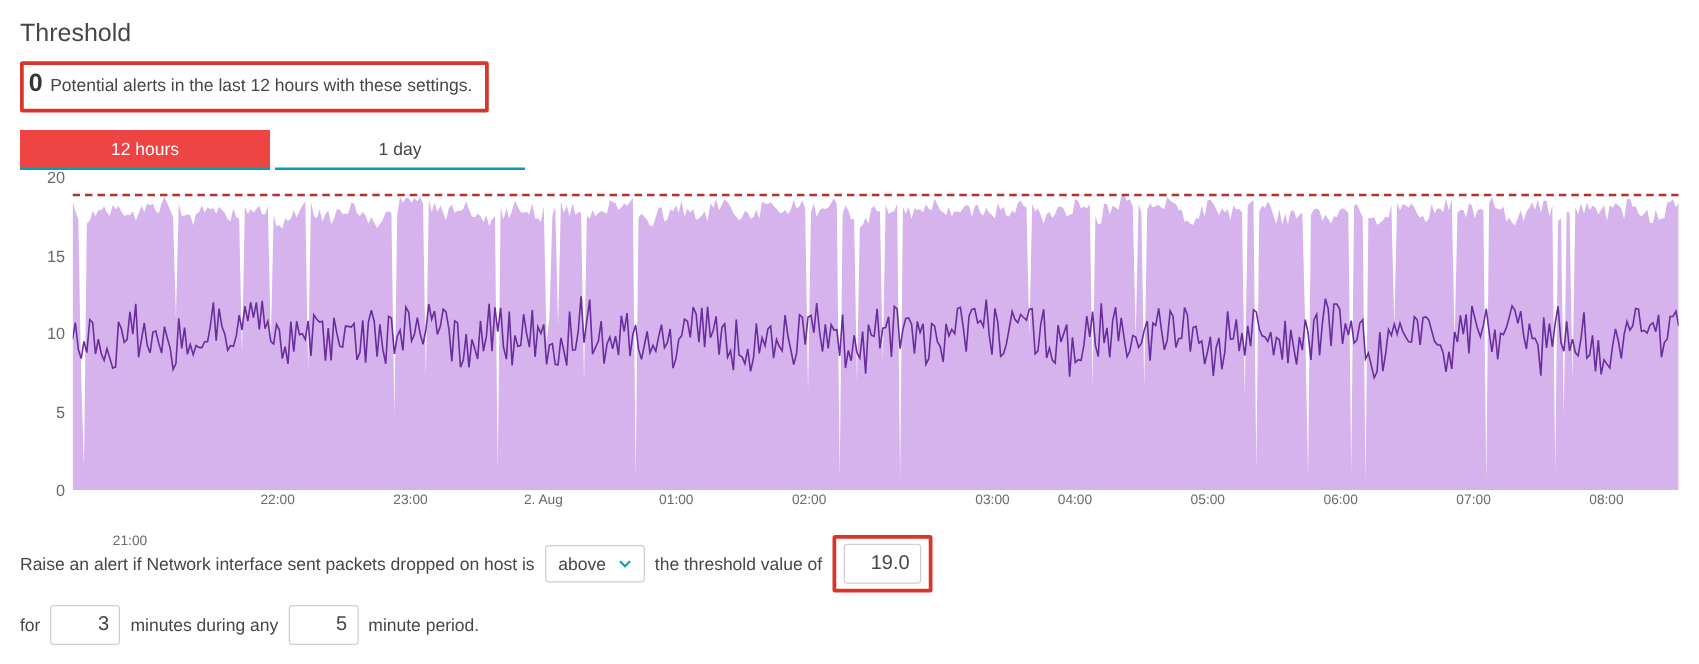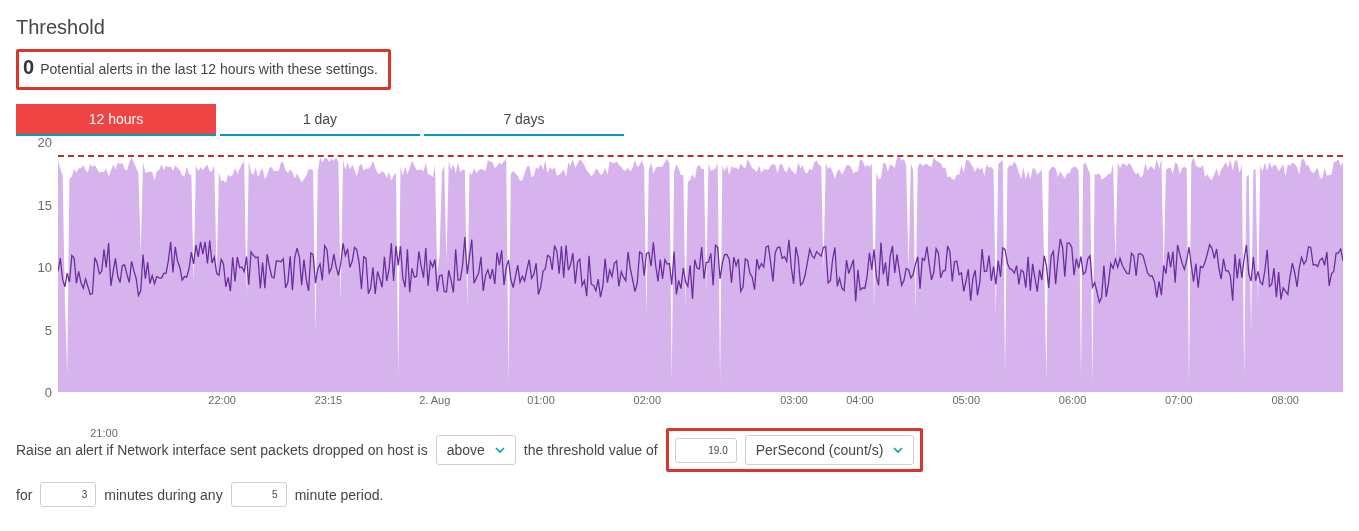--- a/index.html
+++ b/index.html
@@ -125,21 +125,21 @@
   }
   .select .chev {
     width: 10px; height: 10px;
   }
   .num-input {
     border: 1px solid #cfcfcf;
     border-radius: 3px;
     padding: 6px 8px;
     width: 62px;
     text-align: right;
-    font-size: 10px;
+    font-size: 16px;
     color: #454646;
     background: #fff;
   }
   .num-input.sm { width: 56px; }
   .hl-group {
     display: inline-flex;
     align-items: center;
     gap: 8px;
     border: 3px solid #d9352a;
     border-radius: 2px;
@@ -155,21 +155,20 @@
 <h2 class="title">Threshold</h2>
 
 <div class="alert-row">
   <span class="alert-count">0</span>
   <span class="alert-text">Potential alerts in the last 12 hours with these settings.</span>
 </div>
 
 <div class="tabs">
   <div class="tab active">12 hours</div>
   <div class="tab">1 day</div>
-  <div class="tab">7 days</div>
 </div>
 
 <div class="chart-wrap">
   <div class="y-axis" id="y-axis">
       <div class="y-tick" style="bottom: 0px;">0</div>
       <div class="y-tick" style="bottom: 62.5px;">5</div>
       <div class="y-tick" style="bottom: 125px;">10</div>
       <div class="y-tick" style="bottom: 187.5px;">15</div>
       <div class="y-tick" style="bottom: 250px;">20</div>
     </div>
@@ -177,21 +176,21 @@
     <div class="threshold-line" id="thresh" style="top: 12.5px;"></div>
     <svg id="chart-svg" viewBox="0 0 1300 250" preserveAspectRatio="none">
         <path d="M0,250 L0.0,18.4 L2.3,26.7 L4.7,33.6 L7.0,159.0 L9.3,232.7 L11.6,36.7 L14.0,34.4 L16.3,26.8 L18.6,30.8 L20.9,26.2 L23.3,26.2 L25.6,22.9 L27.9,28.1 L30.2,30.5 L32.6,22.0 L34.9,25.3 L37.2,22.8 L39.5,27.2 L41.9,30.7 L44.2,29.8 L46.5,30.1 L48.8,26.7 L51.2,34.6 L53.5,29.0 L55.8,22.5 L58.1,27.6 L60.5,20.7 L62.8,22.3 L65.1,20.9 L67.4,27.0 L69.8,28.6 L72.1,20.7 L74.4,15.3 L76.7,20.5 L79.1,26.0 L81.4,31.5 L83.7,112.3 L86.0,20.6 L88.4,30.8 L90.7,30.3 L93.0,29.5 L95.3,30.0 L97.7,38.2 L100.0,29.2 L102.3,27.9 L104.7,22.2 L107.0,28.0 L109.3,23.8 L111.6,25.3 L114.0,24.4 L116.3,28.9 L118.6,23.4 L120.9,25.9 L123.3,28.2 L125.6,33.6 L127.9,34.8 L130.2,24.5 L132.6,31.9 L134.9,33.0 L137.2,141.0 L139.5,23.3 L141.9,29.2 L144.2,25.1 L146.5,28.2 L148.8,25.1 L151.2,22.7 L153.5,29.6 L155.8,29.3 L158.1,23.0 L160.5,132.0 L162.8,30.0 L165.1,39.0 L167.4,38.2 L169.8,40.9 L172.1,32.6 L174.4,34.7 L176.7,32.9 L179.1,26.0 L181.4,31.9 L183.7,27.0 L186.0,22.6 L188.4,19.1 L190.7,154.8 L193.0,19.1 L195.3,30.5 L197.7,32.8 L200.0,25.3 L202.3,35.2 L204.7,29.3 L207.0,26.2 L209.3,37.6 L211.6,33.2 L214.0,25.3 L216.3,25.5 L218.6,29.3 L220.9,29.0 L223.3,28.7 L225.6,20.3 L227.9,20.5 L230.2,28.5 L232.6,30.7 L234.9,27.4 L237.2,30.5 L239.5,36.5 L241.9,31.6 L244.2,35.9 L246.5,40.3 L248.8,37.2 L251.2,33.7 L253.5,27.5 L255.8,27.2 L258.1,28.2 L260.5,190.8 L262.8,29.7 L265.1,15.3 L267.4,20.2 L269.8,16.2 L272.1,16.3 L274.4,20.1 L276.7,16.3 L279.1,18.9 L281.4,15.3 L283.7,21.1 L286.0,159.1 L288.4,17.7 L290.7,28.0 L293.0,20.0 L295.3,27.7 L297.7,22.3 L300.0,28.2 L302.3,34.2 L304.7,24.3 L307.0,21.8 L309.3,28.4 L311.6,26.5 L314.0,26.7 L316.3,25.0 L318.6,18.8 L320.9,25.5 L323.3,31.2 L325.6,31.7 L327.9,29.0 L330.2,30.9 L332.6,35.7 L334.9,30.1 L337.2,38.8 L339.5,33.5 L341.9,30.9 L344.2,234.1 L346.5,24.2 L348.8,33.5 L351.2,24.8 L353.5,32.6 L355.8,26.1 L358.1,18.5 L360.5,23.3 L362.8,27.9 L365.1,28.1 L367.4,27.3 L369.8,29.5 L372.1,20.7 L374.4,32.7 L376.7,32.5 L379.1,35.3 L381.4,23.1 L383.7,132.3 L386.0,112.4 L388.4,30.3 L390.7,22.9 L393.0,119.2 L395.3,19.1 L397.7,28.1 L400.0,22.3 L402.3,30.9 L404.7,20.5 L407.0,29.9 L409.3,27.8 L411.6,28.0 L414.0,163.1 L416.3,30.3 L418.6,32.9 L420.9,26.0 L423.3,30.9 L425.6,28.3 L427.9,26.8 L430.2,27.8 L432.6,28.8 L434.9,18.2 L437.2,19.5 L439.5,20.3 L441.9,26.4 L444.2,23.8 L446.5,20.7 L448.8,22.5 L451.2,19.5 L453.5,16.4 L455.8,240.0 L458.1,31.7 L460.5,29.0 L462.8,31.4 L465.1,33.7 L467.4,38.8 L469.8,38.5 L472.1,31.4 L474.4,24.6 L476.7,23.8 L479.1,35.6 L481.4,33.6 L483.7,25.5 L486.0,26.9 L488.4,22.3 L490.7,28.1 L493.0,18.2 L495.3,31.5 L497.7,24.8 L500.0,28.0 L502.3,25.2 L504.7,33.7 L507.0,32.7 L509.3,30.6 L511.6,26.9 L514.0,35.0 L516.3,20.6 L518.6,24.1 L520.9,17.1 L523.3,26.3 L525.6,21.5 L527.9,17.2 L530.2,19.7 L532.6,23.3 L534.9,28.5 L537.2,31.1 L539.5,34.2 L541.9,32.0 L544.2,26.5 L546.5,28.4 L548.8,33.0 L551.2,31.8 L553.5,25.5 L555.8,33.0 L558.1,19.2 L560.5,20.8 L562.8,21.1 L565.1,19.5 L567.4,22.8 L569.8,24.9 L572.1,28.2 L574.4,28.4 L576.7,26.0 L579.1,29.4 L581.4,25.5 L583.7,18.1 L586.0,24.9 L588.4,23.0 L590.7,18.0 L593.0,25.2 L595.3,172.0 L597.7,27.3 L600.0,20.7 L602.3,31.4 L604.7,25.9 L607.0,24.5 L609.3,25.2 L611.6,24.2 L614.0,20.3 L616.3,16.5 L618.6,21.7 L620.9,239.3 L623.3,29.0 L625.6,22.4 L627.9,26.3 L630.2,33.3 L632.6,33.1 L634.9,164.2 L637.2,39.8 L639.5,37.9 L641.9,32.1 L644.2,37.0 L646.5,24.7 L648.8,22.8 L651.2,27.2 L653.5,26.7 L655.8,147.9 L658.1,21.5 L660.5,29.0 L662.8,27.7 L665.1,26.7 L667.4,20.9 L669.8,241.5 L672.1,23.8 L674.4,28.9 L676.7,23.5 L679.1,33.2 L681.4,24.5 L683.7,25.8 L686.0,25.6 L688.4,27.7 L690.7,21.4 L693.0,25.0 L695.3,26.2 L697.7,16.9 L700.0,21.6 L702.3,26.1 L704.7,27.8 L707.0,30.1 L709.3,23.4 L711.6,31.1 L714.0,26.9 L716.3,27.4 L718.6,27.7 L720.9,24.1 L723.3,22.0 L725.6,22.7 L727.9,31.5 L730.2,23.0 L732.6,21.7 L734.9,28.6 L737.2,30.3 L739.5,24.2 L741.9,28.2 L744.2,30.2 L746.5,32.6 L748.8,20.5 L751.2,26.2 L753.5,23.3 L755.8,30.5 L758.1,31.2 L760.5,26.3 L762.8,28.6 L765.1,20.4 L767.4,18.3 L769.8,22.8 L772.1,24.0 L774.4,127.8 L776.7,21.2 L779.1,26.9 L781.4,24.7 L783.7,30.1 L786.0,36.9 L788.4,29.1 L790.7,27.6 L793.0,32.4 L795.3,29.1 L797.7,23.3 L800.0,23.1 L802.3,25.2 L804.7,31.2 L807.0,29.8 L809.3,29.2 L811.6,16.9 L814.0,19.0 L816.3,24.7 L818.6,22.9 L820.9,24.7 L823.3,21.4 L825.6,166.9 L827.9,30.7 L830.2,37.5 L832.6,36.6 L834.9,20.9 L837.2,21.2 L839.5,29.6 L841.9,22.3 L844.2,23.9 L846.5,25.8 L848.8,15.4 L851.2,14.6 L853.5,18.5 L855.8,17.1 L858.1,23.2 L860.5,127.4 L862.8,21.2 L865.1,28.0 L867.4,168.3 L869.8,25.5 L872.1,20.7 L874.4,24.0 L876.7,22.6 L879.1,21.9 L881.4,24.1 L883.7,25.1 L886.0,15.5 L888.4,18.5 L890.7,20.1 L893.0,21.2 L895.3,26.2 L897.7,25.7 L900.0,35.2 L902.3,34.5 L904.7,37.0 L907.0,37.7 L909.3,32.5 L911.6,32.7 L914.0,22.9 L916.3,31.1 L918.6,18.1 L920.9,17.7 L923.3,21.0 L925.6,24.9 L927.9,30.0 L930.2,24.7 L932.6,27.8 L934.9,25.4 L937.2,34.0 L939.5,22.3 L941.9,25.6 L944.2,25.1 L946.5,27.8 L948.8,175.3 L951.2,21.9 L953.5,20.0 L955.8,18.0 L958.1,233.3 L960.5,26.9 L962.8,22.4 L965.1,24.3 L967.4,19.2 L969.8,23.4 L972.1,30.9 L974.4,37.1 L976.7,25.3 L979.1,37.5 L981.4,28.8 L983.7,37.4 L986.0,26.6 L988.4,26.5 L990.7,33.0 L993.0,29.9 L995.3,27.6 L997.7,119.3 L1000.0,238.2 L1002.3,29.7 L1004.7,25.5 L1007.0,24.7 L1009.3,26.5 L1011.6,34.7 L1014.0,29.7 L1016.3,33.1 L1018.6,36.8 L1020.9,30.9 L1023.3,31.5 L1025.6,25.9 L1027.9,24.6 L1030.2,25.5 L1032.6,28.4 L1034.9,236.4 L1037.2,22.6 L1039.5,21.1 L1041.9,26.7 L1044.2,31.7 L1046.5,242.3 L1048.8,32.1 L1051.2,32.7 L1053.5,31.3 L1055.8,37.7 L1058.1,36.3 L1060.5,34.4 L1062.8,31.4 L1065.1,32.0 L1067.4,21.4 L1069.8,118.9 L1072.1,19.9 L1074.4,26.2 L1076.7,21.3 L1079.1,22.3 L1081.4,23.9 L1083.7,20.7 L1086.0,23.9 L1088.4,29.2 L1090.7,32.2 L1093.0,30.5 L1095.3,35.8 L1097.7,33.0 L1100.0,20.9 L1102.3,28.7 L1104.7,24.5 L1107.0,24.9 L1109.3,27.8 L1111.6,17.1 L1114.0,26.5 L1116.3,17.0 L1118.6,131.3 L1120.9,28.1 L1123.3,26.0 L1125.6,25.9 L1127.9,31.9 L1130.2,20.5 L1132.6,22.3 L1134.9,32.6 L1137.2,26.1 L1139.5,25.0 L1141.9,26.2 L1144.2,243.1 L1146.5,21.0 L1148.8,15.3 L1151.2,23.8 L1153.5,25.0 L1155.8,25.8 L1158.1,23.1 L1160.5,35.3 L1162.8,32.0 L1165.1,36.2 L1167.4,38.2 L1169.8,32.6 L1172.1,26.2 L1174.4,34.7 L1176.7,27.4 L1179.1,24.2 L1181.4,20.0 L1183.7,25.6 L1186.0,17.3 L1188.4,28.2 L1190.7,18.6 L1193.0,18.5 L1195.3,30.9 L1197.7,22.5 L1200.0,235.6 L1202.3,35.0 L1204.7,32.5 L1207.0,190.8 L1209.3,27.3 L1211.6,27.9 L1214.0,161.4 L1216.3,23.6 L1218.6,29.3 L1220.9,20.5 L1223.3,28.9 L1225.6,20.1 L1227.9,25.8 L1230.2,22.5 L1232.6,23.7 L1234.9,29.6 L1237.2,26.0 L1239.5,22.2 L1241.9,34.7 L1244.2,22.0 L1246.5,24.1 L1248.8,20.6 L1251.2,22.1 L1253.5,24.9 L1255.8,32.9 L1258.1,17.5 L1260.5,16.8 L1262.8,23.6 L1265.1,22.9 L1267.4,28.9 L1269.8,31.2 L1272.1,28.8 L1274.4,25.6 L1276.7,36.1 L1279.1,36.6 L1281.4,25.8 L1283.7,33.8 L1286.0,33.0 L1288.4,32.4 L1290.7,19.7 L1293.0,19.8 L1295.3,17.1 L1297.7,23.7 L1300.0,20.3 L1300,250 Z" fill="#d6b3ec" stroke="none"></path>
         <path d="M0.0,129.5 L2.3,116.1 L4.7,137.4 L7.0,144.9 L9.3,131.1 L11.6,140.1 L14.0,113.6 L16.3,116.0 L18.6,141.2 L20.9,129.3 L23.3,141.0 L25.6,146.3 L27.9,136.9 L30.2,144.5 L32.6,152.5 L34.9,151.6 L37.2,115.5 L39.5,120.8 L41.9,131.8 L44.2,129.5 L46.5,107.4 L48.8,125.4 L51.2,101.1 L53.5,143.8 L55.8,129.7 L58.1,116.4 L60.5,134.3 L62.8,140.4 L65.1,123.6 L67.4,122.8 L69.8,132.5 L72.1,140.5 L74.4,119.3 L76.7,128.4 L79.1,136.7 L81.4,153.5 L83.7,148.8 L86.0,112.6 L88.4,136.7 L90.7,120.1 L93.0,141.5 L95.3,133.6 L97.7,141.7 L100.0,134.4 L102.3,135.9 L104.7,136.1 L107.0,131.4 L109.3,131.3 L111.6,118.8 L114.0,99.8 L116.3,130.5 L118.6,104.9 L120.9,119.0 L123.3,125.4 L125.6,138.2 L127.9,134.5 L130.2,135.1 L132.6,126.5 L134.9,110.1 L137.2,122.0 L139.5,103.0 L141.9,114.8 L144.2,99.8 L146.5,112.1 L148.8,99.9 L151.2,121.5 L153.5,98.6 L155.8,121.0 L158.1,115.0 L160.5,131.3 L162.8,133.2 L165.1,117.4 L167.4,121.8 L169.8,144.9 L172.1,135.3 L174.4,149.1 L176.7,115.3 L179.1,139.4 L181.4,115.0 L183.7,125.7 L186.0,125.0 L188.4,129.5 L190.7,114.6 L193.0,142.8 L195.3,109.9 L197.7,113.4 L200.0,115.7 L202.3,115.1 L204.7,146.5 L207.0,120.5 L209.3,146.3 L211.6,112.2 L214.0,124.9 L216.3,135.0 L218.6,135.8 L220.9,118.9 L223.3,119.1 L225.6,119.7 L227.9,116.7 L230.2,145.9 L232.6,140.0 L234.9,114.3 L237.2,148.2 L239.5,115.5 L241.9,106.2 L244.2,115.2 L246.5,143.3 L248.8,117.5 L251.2,137.7 L253.5,149.0 L255.8,111.0 L258.1,112.5 L260.5,141.1 L262.8,127.1 L265.1,122.1 L267.4,138.4 L269.8,103.7 L272.1,107.8 L274.4,130.9 L276.7,125.7 L279.1,112.2 L281.4,125.1 L283.7,133.4 L286.0,122.0 L288.4,101.3 L290.7,113.5 L293.0,106.8 L295.3,125.5 L297.7,119.1 L300.0,105.4 L302.3,107.6 L304.7,121.4 L307.0,147.1 L309.3,114.7 L311.6,116.2 L314.0,151.8 L316.3,146.0 L318.6,125.3 L320.9,151.9 L323.3,129.5 L325.6,137.0 L327.9,145.2 L330.2,114.7 L332.6,138.9 L334.9,127.5 L337.2,101.1 L339.5,138.9 L341.9,103.8 L344.2,123.4 L346.5,104.2 L348.8,135.6 L351.2,145.3 L353.5,107.2 L355.8,150.3 L358.1,126.3 L360.5,135.2 L362.8,134.3 L365.1,109.4 L367.4,124.1 L369.8,135.7 L372.1,106.1 L374.4,143.6 L376.7,119.3 L379.1,124.8 L381.4,117.5 L383.7,149.5 L386.0,134.0 L388.4,132.9 L390.7,149.5 L393.0,149.9 L395.3,128.3 L397.7,138.6 L400.0,150.4 L402.3,107.2 L404.7,138.0 L407.0,137.8 L409.3,123.2 L411.6,95.0 L414.0,132.2 L416.3,114.4 L418.6,97.6 L420.9,141.3 L423.3,135.9 L425.6,130.9 L427.9,114.8 L430.2,148.9 L432.6,133.1 L434.9,127.7 L437.2,137.0 L439.5,127.0 L441.9,142.0 L444.2,110.6 L446.5,123.2 L448.8,108.4 L451.2,142.9 L453.5,125.6 L455.8,118.0 L458.1,137.3 L460.5,145.5 L462.8,134.4 L465.1,123.1 L467.4,140.2 L469.8,134.3 L472.1,139.0 L474.4,127.3 L476.7,117.7 L479.1,136.2 L481.4,132.3 L483.7,121.2 L486.0,152.5 L488.4,144.9 L490.7,129.4 L493.0,126.7 L495.3,113.3 L497.7,115.0 L500.0,128.0 L502.3,103.6 L504.7,109.2 L507.0,131.8 L509.3,104.2 L511.6,135.7 L514.0,103.4 L516.3,128.2 L518.6,122.3 L520.9,111.1 L523.3,141.7 L525.6,119.9 L527.9,117.1 L530.2,143.8 L532.6,138.5 L534.9,154.2 L537.2,113.7 L539.5,142.2 L541.9,143.5 L544.2,148.9 L546.5,137.1 L548.8,155.1 L551.2,144.2 L553.5,116.6 L555.8,140.7 L558.1,128.1 L560.5,134.7 L562.8,121.2 L565.1,118.9 L567.4,144.5 L569.8,129.6 L572.1,135.2 L574.4,138.7 L576.7,110.0 L579.1,127.2 L581.4,138.0 L583.7,149.6 L586.0,141.1 L588.4,109.9 L590.7,111.7 L593.0,133.7 L595.3,111.6 L597.7,110.4 L600.0,124.2 L602.3,100.4 L604.7,123.8 L607.0,139.4 L609.3,117.5 L611.6,136.8 L614.0,117.7 L616.3,122.0 L618.6,121.7 L620.9,142.8 L623.3,109.6 L625.6,152.4 L627.9,138.3 L630.2,146.6 L632.6,126.2 L634.9,140.1 L637.2,144.4 L639.5,123.3 L641.9,157.0 L644.2,117.7 L646.5,126.1 L648.8,127.1 L651.2,105.1 L653.5,136.8 L655.8,120.5 L658.1,120.0 L660.5,111.4 L662.8,143.5 L665.1,103.2 L667.4,105.2 L669.8,136.9 L672.1,121.4 L674.4,112.7 L676.7,112.4 L679.1,117.3 L681.4,140.9 L683.7,115.2 L686.0,123.9 L688.4,117.0 L690.7,149.4 L693.0,145.0 L695.3,116.9 L697.7,118.7 L700.0,131.3 L702.3,135.2 L704.7,147.6 L707.0,117.1 L709.3,126.7 L711.6,121.5 L714.0,125.0 L716.3,104.9 L718.6,103.9 L720.9,119.8 L723.3,139.4 L725.6,110.8 L727.9,105.6 L730.2,105.0 L732.6,116.4 L734.9,114.5 L737.2,119.3 L739.5,97.7 L741.9,125.8 L744.2,141.8 L746.5,104.8 L748.8,115.2 L751.2,143.1 L753.5,141.0 L755.8,133.3 L758.1,120.8 L760.5,107.2 L762.8,113.7 L765.1,116.1 L767.4,109.6 L769.8,112.0 L772.1,114.1 L774.4,105.4 L776.7,104.9 L779.1,141.1 L781.4,138.7 L783.7,117.0 L786.0,105.4 L788.4,144.4 L790.7,136.4 L793.0,146.1 L795.3,148.5 L797.7,118.1 L800.0,131.5 L802.3,124.7 L804.7,117.6 L807.0,159.4 L809.3,127.8 L811.6,148.1 L814.0,145.8 L816.3,146.4 L818.6,133.9 L820.9,110.8 L823.3,127.6 L825.6,107.3 L827.9,134.3 L830.2,143.3 L832.6,100.6 L834.9,132.5 L837.2,120.3 L839.5,143.9 L841.9,114.2 L844.2,103.8 L846.5,130.9 L848.8,112.3 L851.2,129.1 L853.5,143.4 L855.8,138.6 L858.1,126.5 L860.5,127.6 L862.8,135.9 L865.1,132.7 L867.4,122.3 L869.8,114.8 L872.1,146.6 L874.4,116.4 L876.7,118.3 L879.1,104.7 L881.4,122.3 L883.7,137.9 L886.0,130.3 L888.4,106.7 L890.7,111.1 L893.0,135.9 L895.3,129.0 L897.7,128.4 L900.0,104.1 L902.3,109.7 L904.7,139.4 L907.0,119.8 L909.3,119.1 L911.6,132.5 L914.0,130.8 L916.3,149.3 L918.6,139.5 L920.9,127.4 L923.3,158.8 L925.6,136.2 L927.9,128.3 L930.2,153.4 L932.6,139.9 L934.9,107.1 L937.2,129.4 L939.5,129.1 L941.9,113.5 L944.2,138.8 L946.5,124.5 L948.8,142.5 L951.2,118.7 L953.5,135.0 L955.8,105.9 L958.1,107.5 L960.5,121.3 L962.8,126.7 L965.1,127.6 L967.4,131.1 L969.8,123.7 L972.1,142.3 L974.4,128.0 L976.7,129.8 L979.1,145.7 L981.4,114.7 L983.7,148.6 L986.0,121.9 L988.4,136.5 L990.7,149.6 L993.0,127.7 L995.3,138.1 L997.7,113.7 L1000.0,124.1 L1002.3,146.0 L1004.7,114.0 L1007.0,109.4 L1009.3,142.3 L1011.6,116.4 L1014.0,96.9 L1016.3,105.1 L1018.6,134.8 L1020.9,101.2 L1023.3,101.2 L1025.6,105.4 L1027.9,133.2 L1030.2,116.7 L1032.6,126.1 L1034.9,114.5 L1037.2,132.4 L1039.5,130.0 L1041.9,116.6 L1044.2,113.7 L1046.5,145.2 L1048.8,140.5 L1051.2,150.3 L1053.5,160.3 L1055.8,155.4 L1058.1,123.6 L1060.5,154.9 L1062.8,140.9 L1065.1,121.6 L1067.4,126.3 L1069.8,117.2 L1072.1,125.3 L1074.4,116.4 L1076.7,123.3 L1079.1,127.7 L1081.4,131.4 L1083.7,131.7 L1086.0,111.3 L1088.4,114.0 L1090.7,133.9 L1093.0,112.1 L1095.3,111.6 L1097.7,113.9 L1100.0,122.4 L1102.3,130.9 L1104.7,133.9 L1107.0,134.0 L1109.3,140.1 L1111.6,155.5 L1114.0,139.4 L1116.3,153.1 L1118.6,123.5 L1120.9,131.6 L1123.3,110.2 L1125.6,125.4 L1127.9,109.5 L1130.2,140.7 L1132.6,102.8 L1134.9,112.1 L1137.2,121.1 L1139.5,127.4 L1141.9,118.1 L1144.2,105.1 L1146.5,123.2 L1148.8,139.6 L1151.2,121.7 L1153.5,145.6 L1155.8,124.6 L1158.1,125.7 L1160.5,120.1 L1162.8,111.7 L1165.1,102.7 L1167.4,106.2 L1169.8,116.6 L1172.1,106.9 L1174.4,126.0 L1176.7,137.2 L1179.1,116.9 L1181.4,128.8 L1183.7,128.6 L1186.0,133.8 L1188.4,158.6 L1190.7,112.1 L1193.0,136.4 L1195.3,116.8 L1197.7,135.6 L1200.0,116.7 L1202.3,103.0 L1204.7,132.1 L1207.0,139.0 L1209.3,115.0 L1211.6,138.8 L1214.0,129.3 L1216.3,140.0 L1218.6,142.6 L1220.9,128.9 L1223.3,107.9 L1225.6,144.5 L1227.9,142.1 L1230.2,126.2 L1232.6,155.1 L1234.9,130.1 L1237.2,157.5 L1239.5,145.8 L1241.9,149.3 L1244.2,152.3 L1246.5,134.2 L1248.8,121.1 L1251.2,131.0 L1253.5,144.8 L1255.8,125.5 L1258.1,115.3 L1260.5,122.1 L1262.8,118.5 L1265.1,104.8 L1267.4,105.4 L1269.8,123.0 L1272.1,122.4 L1274.4,124.5 L1276.7,118.1 L1279.1,116.2 L1281.4,123.3 L1283.7,109.9 L1286.0,143.8 L1288.4,131.8 L1290.7,129.2 L1293.0,111.2 L1295.3,111.1 L1297.7,107.0 L1300.0,118.8 " fill="none" stroke="#6a2d9e" stroke-width="1.3"></path>
       </svg>
   </div>
 </div>
 <div class="x-axis" id="x-axis">
     <div class="x-tick" style="left: 46px; margin-top: 33px;">21:00</div>
     <div class="x-tick" style="left: 164.13px;">22:00</div>
-    <div class="x-tick" style="left: 270.434px;">23:15</div>
+    <div class="x-tick" style="left: 270.434px;">23:00</div>
     <div class="x-tick" style="left: 376.739px;">2. Aug</div>
     <div class="x-tick" style="left: 483.043px;">01:00</div>
     <div class="x-tick" style="left: 589.348px;">02:00</div>
     <div class="x-tick" style="left: 736px;">03:00</div>
     <div class="x-tick" style="left: 801.957px;">04:00</div>
     <div class="x-tick" style="left: 908.261px;">05:00</div>
     <div class="x-tick" style="left: 1014.57px;">06:00</div>
     <div class="x-tick" style="left: 1120.87px;">07:00</div>
     <div class="x-tick" style="left: 1227.17px;">08:00</div>
   </div>
@@ -202,28 +201,20 @@
     <span>above</span>
     <span class="chev">
       <svg width="10" height="10" viewBox="0 0 10 10">
           <path d="M1 3 L5 7 L9 3" fill="none" stroke="#00a1b2" stroke-width="1.6"></path>
         </svg>
     </span>
   </span>
   <span>the threshold value of</span>
   <span class="hl-group">
     <input class="num-input" value="19.0" style="">
-    <span class="select">
-      <span>PerSecond (count/s)</span>
-      <span class="chev">
-        <svg width="10" height="10" viewBox="0 0 10 10">
-            <path d="M1 3 L5 7 L9 3" fill="none" stroke="#00a1b2" stroke-width="1.6"></path>
-          </svg>
-      </span>
-    </span>
   </span>
 </div>
 
 <div class="rule-row" style="margin-top:10px;">
   <span>for</span>
   <input class="num-input sm" value="3" style="">
   <span>minutes during any</span>
   <input class="num-input sm" value="5" style="">
   <span>minute period.</span>
 </div>

